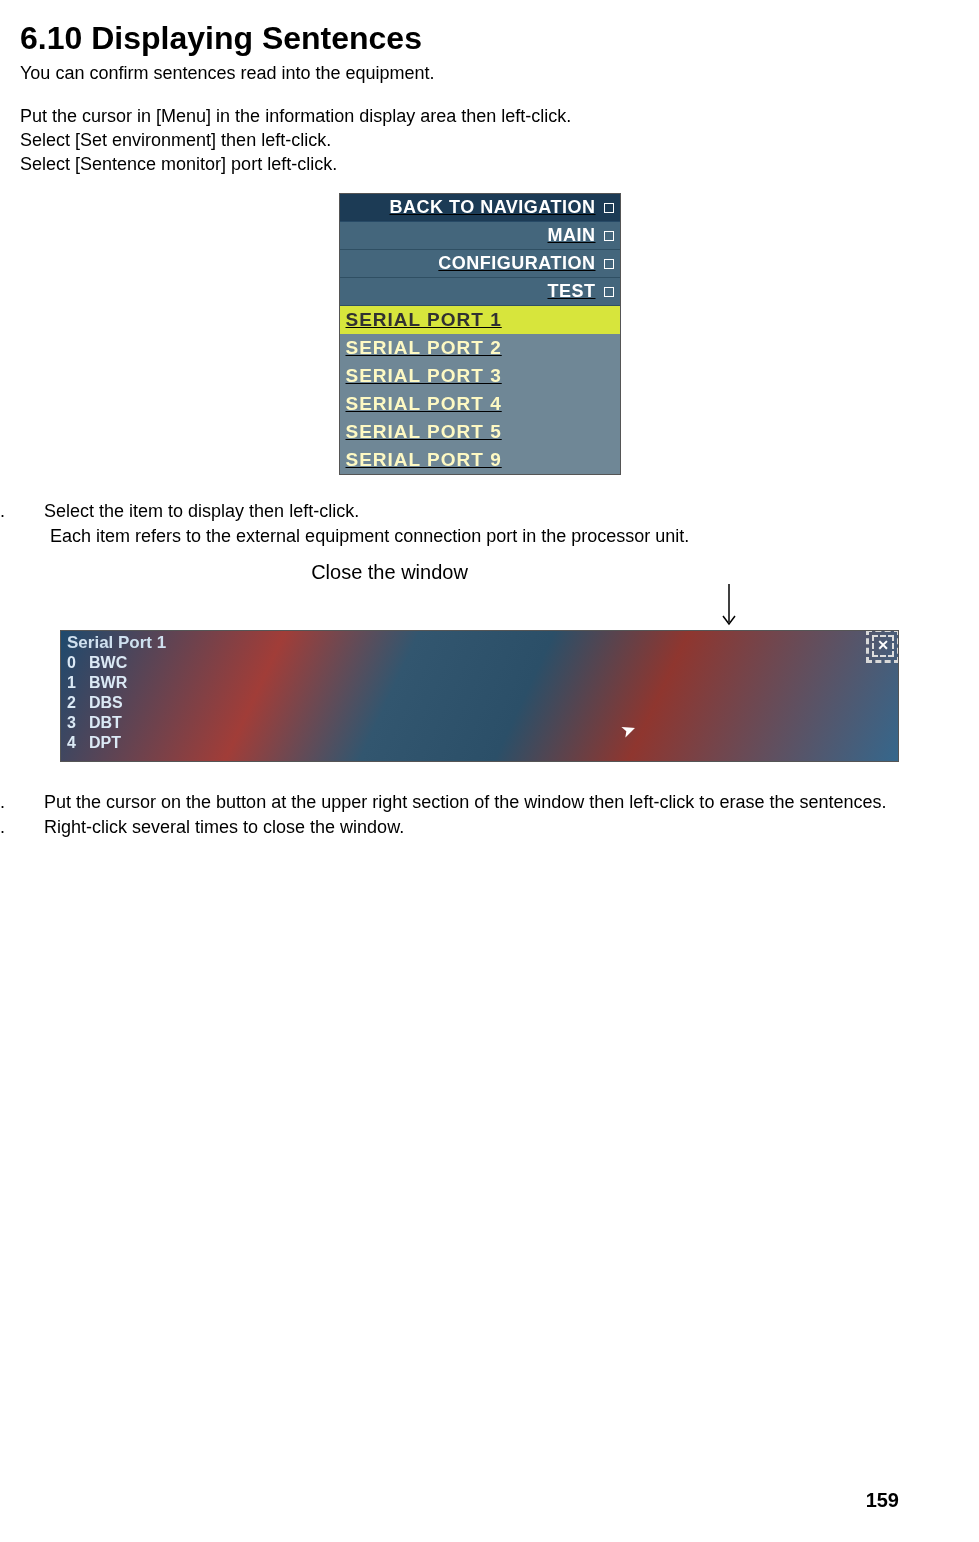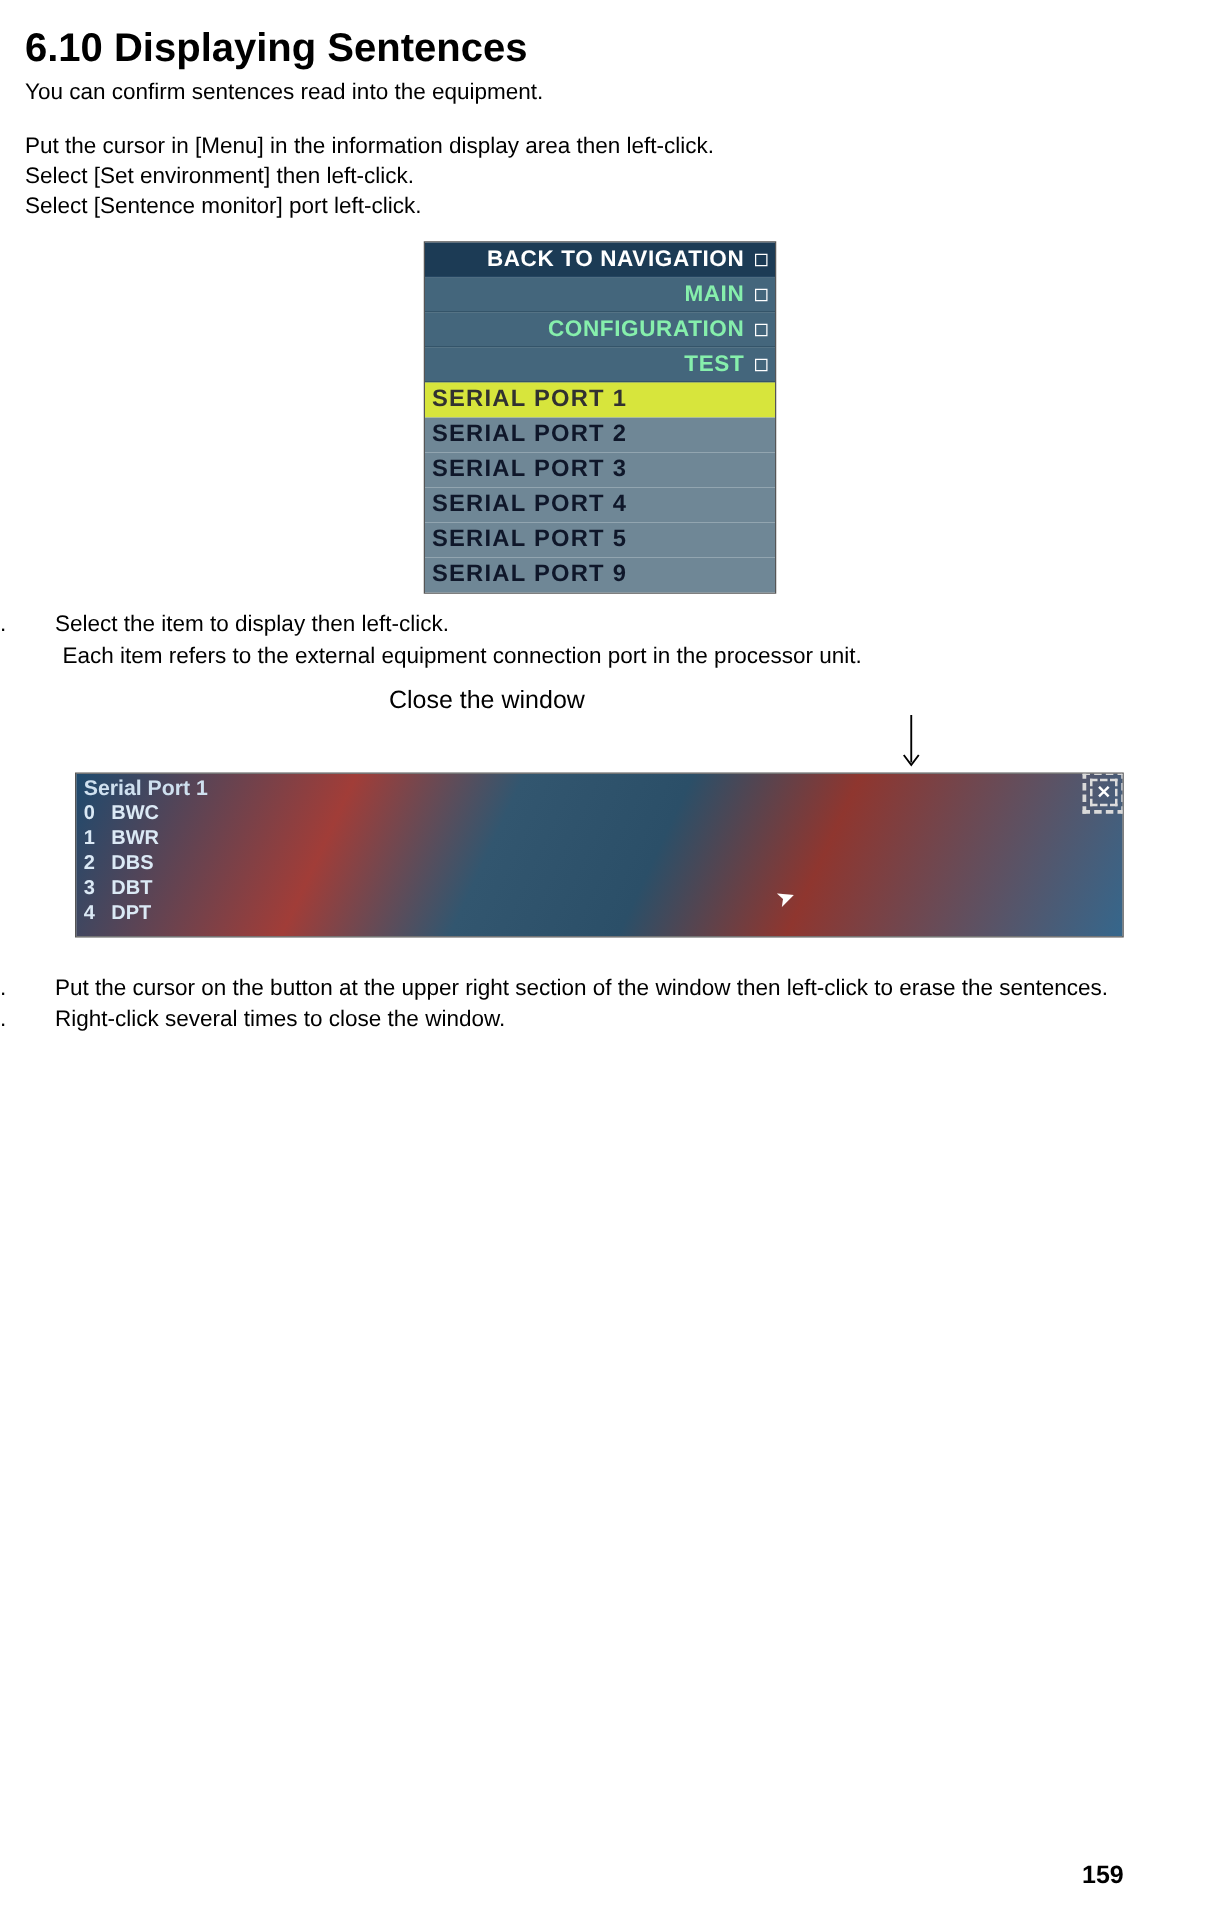--- a/index.html
+++ b/index.html
@@ -18,39 +18,40 @@
   }
   .intro {
     font-size: 18px;
     margin: 0 0 22px 0;
   }
   .step-line {
     font-size: 18px;
     margin: 0 0 3px 0;
   }
   .menu-figure {
-    margin: 18px auto 14px auto;
+    margin: 18px auto 26px auto;
     width: 280px;
     border: 1px solid #555;
+    text-decoration: underline;
   }
   .menu-row {
     display: flex;
     align-items: center;
     justify-content: flex-end;
     padding: 3px 6px;
     font-family: Arial, sans-serif;
     letter-spacing: 0.5px;
     font-weight: bold;
     font-size: 18px;
   }
   .menu-row .sub { width: 8px; height: 8px; border: 1px solid #fff; margin-left: 8px; }
   .menu-dark-1 { background: #1c3b55; color: #fff; border-bottom: 1px solid #274a66; }
-  .menu-dark-2 { background: #44667c; color: #86efac; border-bottom: 1px solid #2f4f63; }
+  .menu-dark-2 { background: #44667c; color: #ffffff; border-bottom: 1px solid #2f4f63; }
   .menu-hi { background: #d7e53c; color: #313131; justify-content: flex-start; }
-  .menu-sub { background: #6f8796; color: #0f172a; justify-content: flex-start; text-align: right; }
+  .menu-sub { background: #6f8796; color: #fef9c3; justify-content: flex-start; text-align: right; }
   .menu-left { padding-left: 6px; font-size: 19px; letter-spacing: 1px; }
   .ol-item { font-size: 18px; margin: 0 0 4px 0; padding-left: 30px; text-indent: -30px; }
   .ol-item .num { display: inline-block; width: 24px; }
   .sub-para { font-size: 18px; margin: 0 0 14px 30px; }
   .close-label {
     font-size: 20px;
     text-align: center;
     margin: 0 180px 0 0;
   }
   .arrow-holder {

